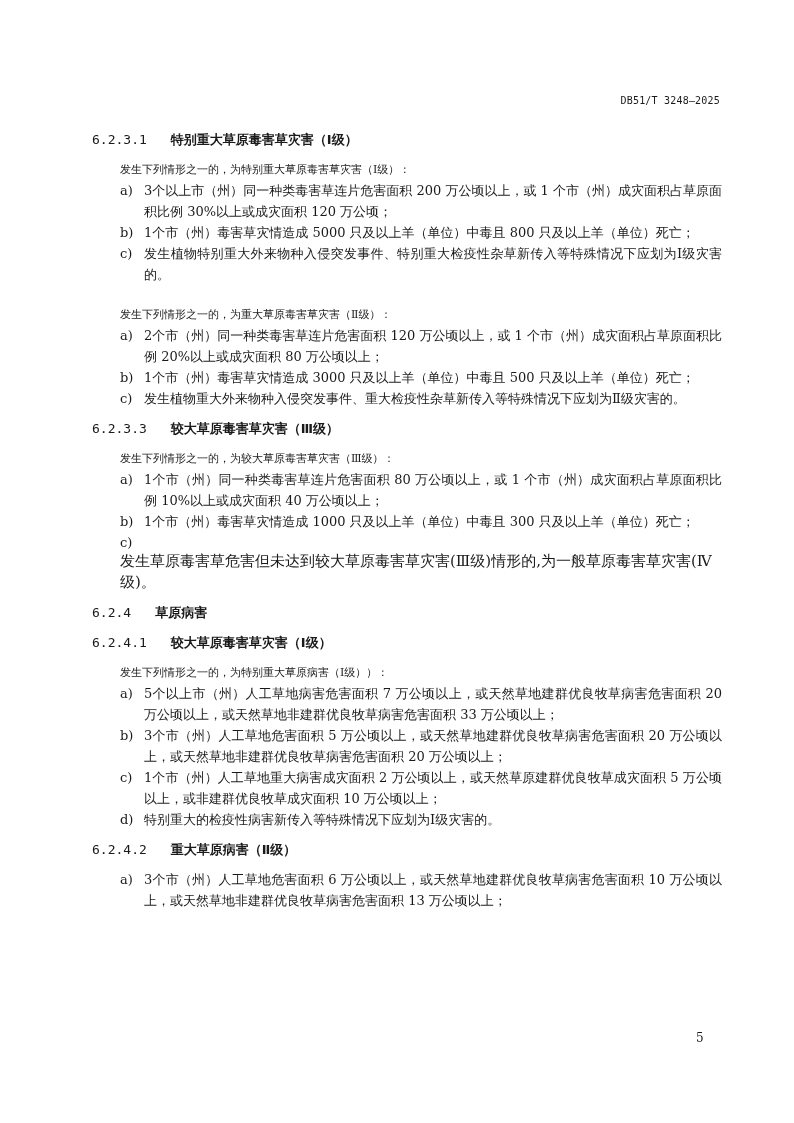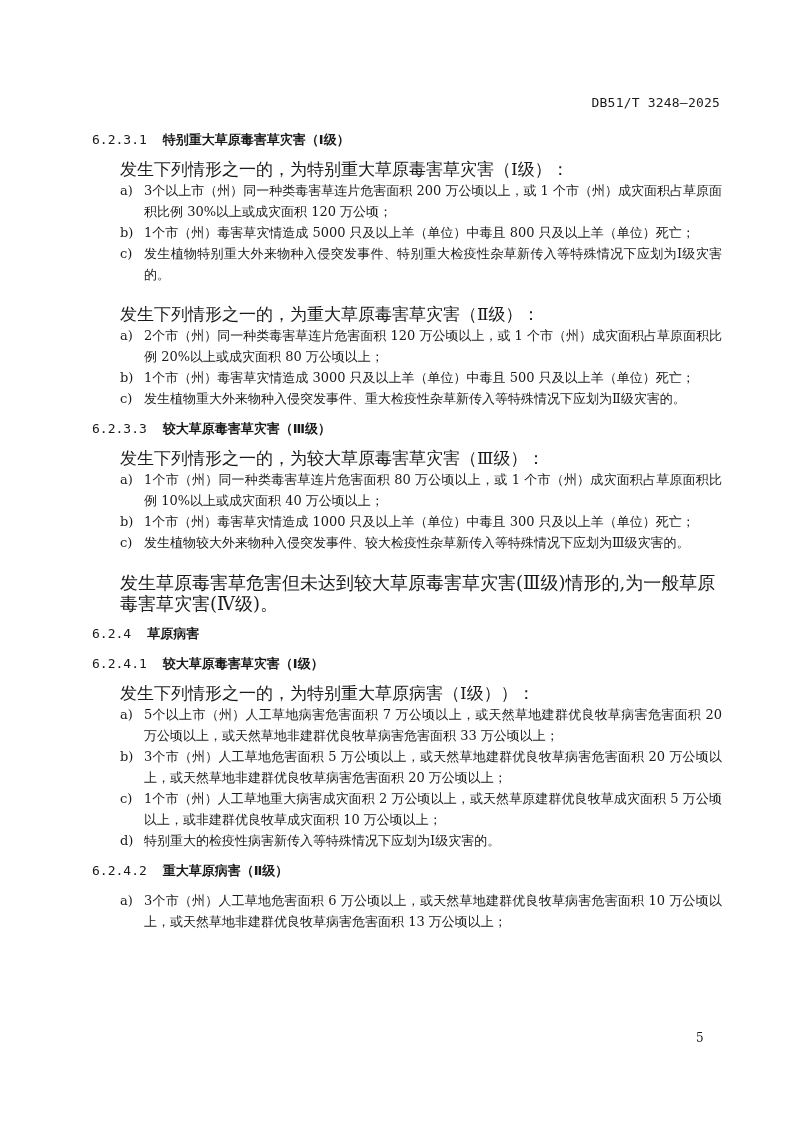--- a/index.html
+++ b/index.html
@@ -1,22 +1,22 @@
 <!DOCTYPE html>
 <html><head>
   <meta charset="utf-8">
   <style>
     html, body { margin: 0; padding: 0; background: #ffffff; }
     body { width: 794px; height: 1123px; position: relative; overflow: hidden;
       font-family: "DejaVu Serif", "Liberation Serif", serif; color: #1a1a1a; }
-    .doc-code { position: absolute; top: 95px; right: 74px; font-family: "DejaVu Sans Mono", "Liberation Mono", monospace; font-size: 13px; letter-spacing: 0.2px; }
+    .doc-code { position: absolute; top: 95px; right: 74px; font-family: "DejaVu Sans Mono", "Liberation Mono", monospace; font-size: 10px; letter-spacing: 0.2px; }
     .content { position: absolute; left: 92px; top: 130px; width: 630px; }
     .h { font-family: "DejaVu Sans", "Liberation Sans", sans-serif; font-weight: bold; font-size: 13px; line-height: 20px; margin: 0; }
-    .h .num { font-family: "DejaVu Sans Mono", "Liberation Mono", monospace; font-weight: normal; display: inline-block; margin-right: 16px; }
-    .p { font-size: 17px; line-height: 21px; padding-left: 28px; margin: 0; }
+    .h .num { font-family: "DejaVu Sans Mono", "Liberation Mono", monospace; font-weight: normal; display: inline-block; margin-right: 24px; }
+    .p { font-size: 11px; line-height: 21px; padding-left: 28px; margin: 0; }
     .list { list-style: none; margin: 0; padding: 0; }
     .li { position: relative; font-size: 13px; line-height: 21px; padding-left: 52px; margin: 0; text-align: justify; }
     .li .lab { position: absolute; left: 28px; top: 0; }
     .gap-after-h { height: 9px; }
     .gap-before-h { height: 10px; }
     .page-num { position: absolute; top: 1031px; left: 696px; font-size: 12px; }
   </style>
 </head>
 <body>
 
@@ -47,28 +47,28 @@
   </div>
   <div class="gap-before-h"></div>
 
   <div>
     <p class="h"><span class="num">6.2.3.3</span><span>较大草原毒害草灾害（Ⅲ级）</span></p>
     <div class="gap-after-h"></div>
     <p class="p">发生下列情形之一的，为较大草原毒害草灾害（Ⅲ级）：</p>
     <div class="list">
       <p class="li"><span class="lab">a)</span><span>1个市（州）同一种类毒害草连片危害面积 80 万公顷以上，或 1 个市（州）成灾面积占草原面积比例 10%以上或成灾面积 40 万公顷以上；</span></p>
       <p class="li"><span class="lab">b)</span><span>1个市（州）毒害草灾情造成 1000 只及以上羊（单位）中毒且 300 只及以上羊（单位）死亡；</span></p>
-      <p class="li"><span class="lab">c)</span><span>发生植物较大外来物种入侵突发事件、较大检疫性杂草新传入等特殊情况下应划为Ⅲ级灾害的。</span></p>
+      <p class="li"><span class="lab">c)</span></p>
     </div>
   </div>
   <div class="gap-before-h"></div>
 
   <div>
     <div class="gap-after-h"></div>
-    <p class="p" style="font-size:18px;">发生草原毒害草危害但未达到较大草原毒害草灾害(Ⅲ级)情形的,为一般草原毒害草灾害(Ⅳ级)。</p>
+    <p class="p" style="font-size:15px;">发生草原毒害草危害但未达到较大草原毒害草灾害(Ⅲ级)情形的,为一般草原毒害草灾害(Ⅳ级)。</p>
   </div>
   <div class="gap-before-h"></div>
 
   <div>
     <p class="h"><span class="num">6.2.4</span><span>草原病害</span></p>
   </div>
   <div class="gap-before-h"></div>
 
   <div>
     <p class="h"><span class="num">6.2.4.1</span><span>较大草原毒害草灾害（Ⅰ级）</span></p>

